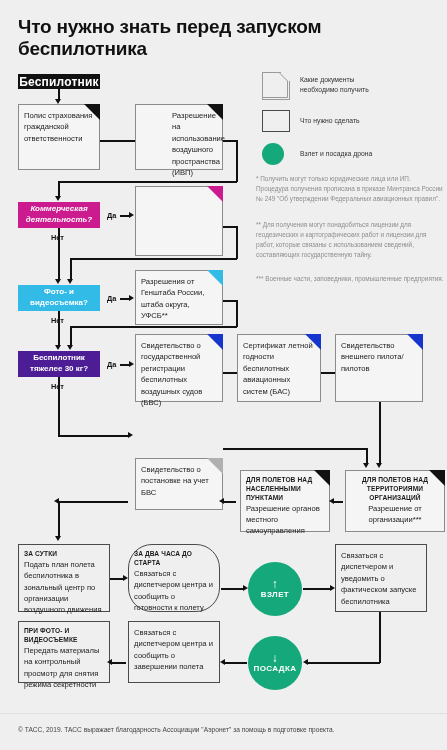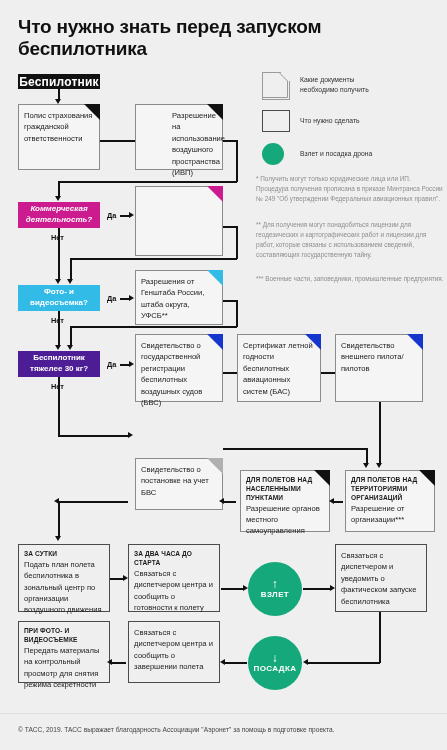--- a/index.html
+++ b/index.html
@@ -232,40 +232,40 @@
   <div class="arrow ar-down" style="left:376.3px;top:463px;"></div>
   <div class="ln lnv" style="left:366px;top:448px;height:16px;"></div>
   <div class="ln lnh" style="left:223px;top:448px;width:145px;"></div>
   <div class="arrow ar-down" style="left:363.3px;top:463px;"></div>
 
   <div class="abs doc" style="left:240px;top:470px;width:90px;height:62px;">
     <span class="fold fold-black"></span>
     <span class="hdr">ДЛЯ ПОЛЕТОВ НАД НАСЕЛЕННЫМИ ПУНКТАМИ</span>
     <span>Разрешение органов местного самоуправления</span>
   </div>
-  <div class="abs doc" style="left:345px;top:470px;width:90px;height:62px;">
+  <div class="abs doc" style="left:345px;top:470px;width:100px;height:62px;text-align:center;">
     <span class="fold fold-black"></span>
     <span class="hdr">ДЛЯ ПОЛЕТОВ НАД ТЕРРИТОРИЯМИ ОРГАНИЗАЦИЙ</span>
     <span>Разрешение от организации***</span>
   </div>
   <div class="ln lnh" style="left:333px;top:501px;width:10px;"></div>
   <div class="arrow ar-left" style="left:329px;top:497.5px;"></div>
   <div class="ln lnh" style="left:224px;top:501px;width:12px;"></div>
   <div class="arrow ar-left" style="left:219px;top:497.5px;"></div>
 
   <div class="ln lnh" style="left:58px;top:501px;width:70px;"></div>
   <div class="arrow ar-left" style="left:54px;top:497.5px;"></div>
   <div class="ln lnv" style="left:58px;top:501px;height:36px;"></div>
   <div class="arrow ar-down" style="left:55.3px;top:536px;"></div>
 
   <div class="abs action" style="left:18px;top:544px;width:92px;height:68px;">
     <span class="hdr">ЗА СУТКИ</span>
     <span>Подать план полета беспилотника в зональный центр по организации воздушного движения</span>
   </div>
-  <div class="abs action" style="left:128px;top:544px;width:92px;height:68px;">
+  <div class="abs action" style="left:128px;top:544px;width:92px;height:68px;border-radius:24px;">
     <span class="hdr">ЗА ДВА ЧАСА ДО СТАРТА</span>
     <span>Связаться с диспетчером центра и сообщить о готовности к полету</span>
   </div>
   <div class="ln lnh" style="left:110px;top:578px;width:13px;"></div>
   <div class="arrow ar-right" style="left:123px;top:574.5px;"></div>
 
   <div class="abs circle" style="left:248px;top:562px;width:54px;height:54px;">
     <span class="arw">↑</span>
     <span>ВЗЛЕТ</span>
   </div>

